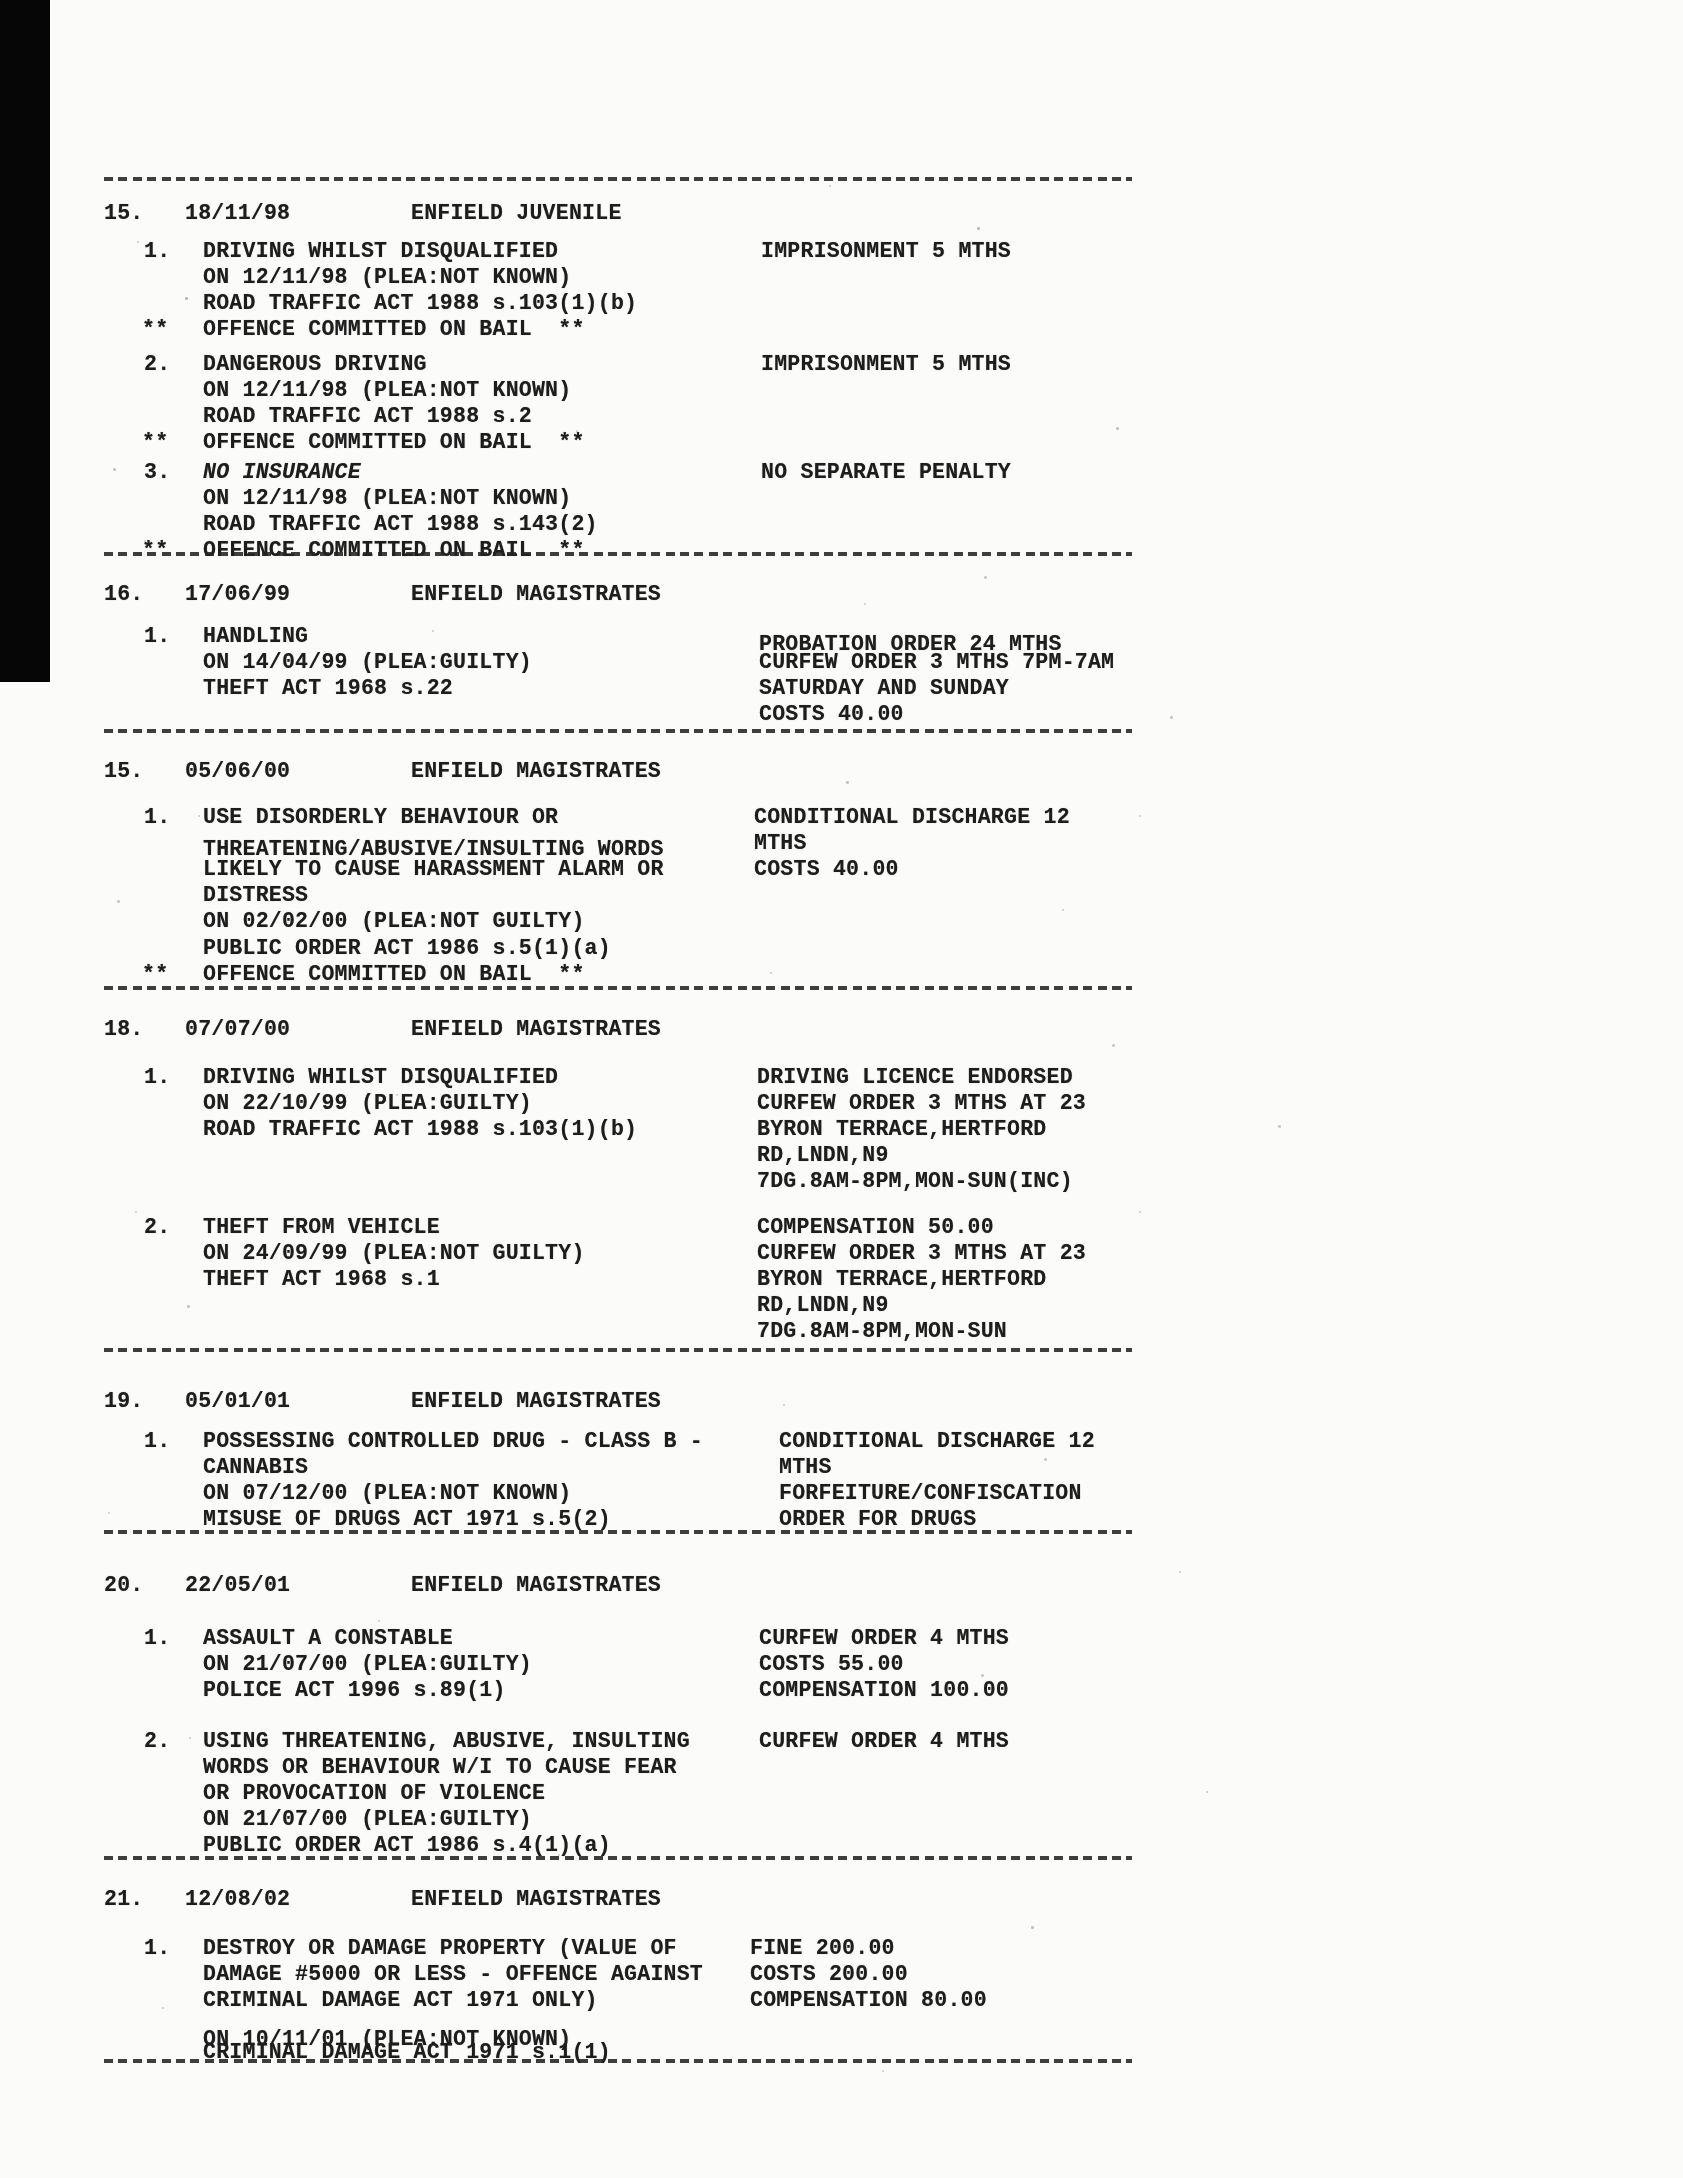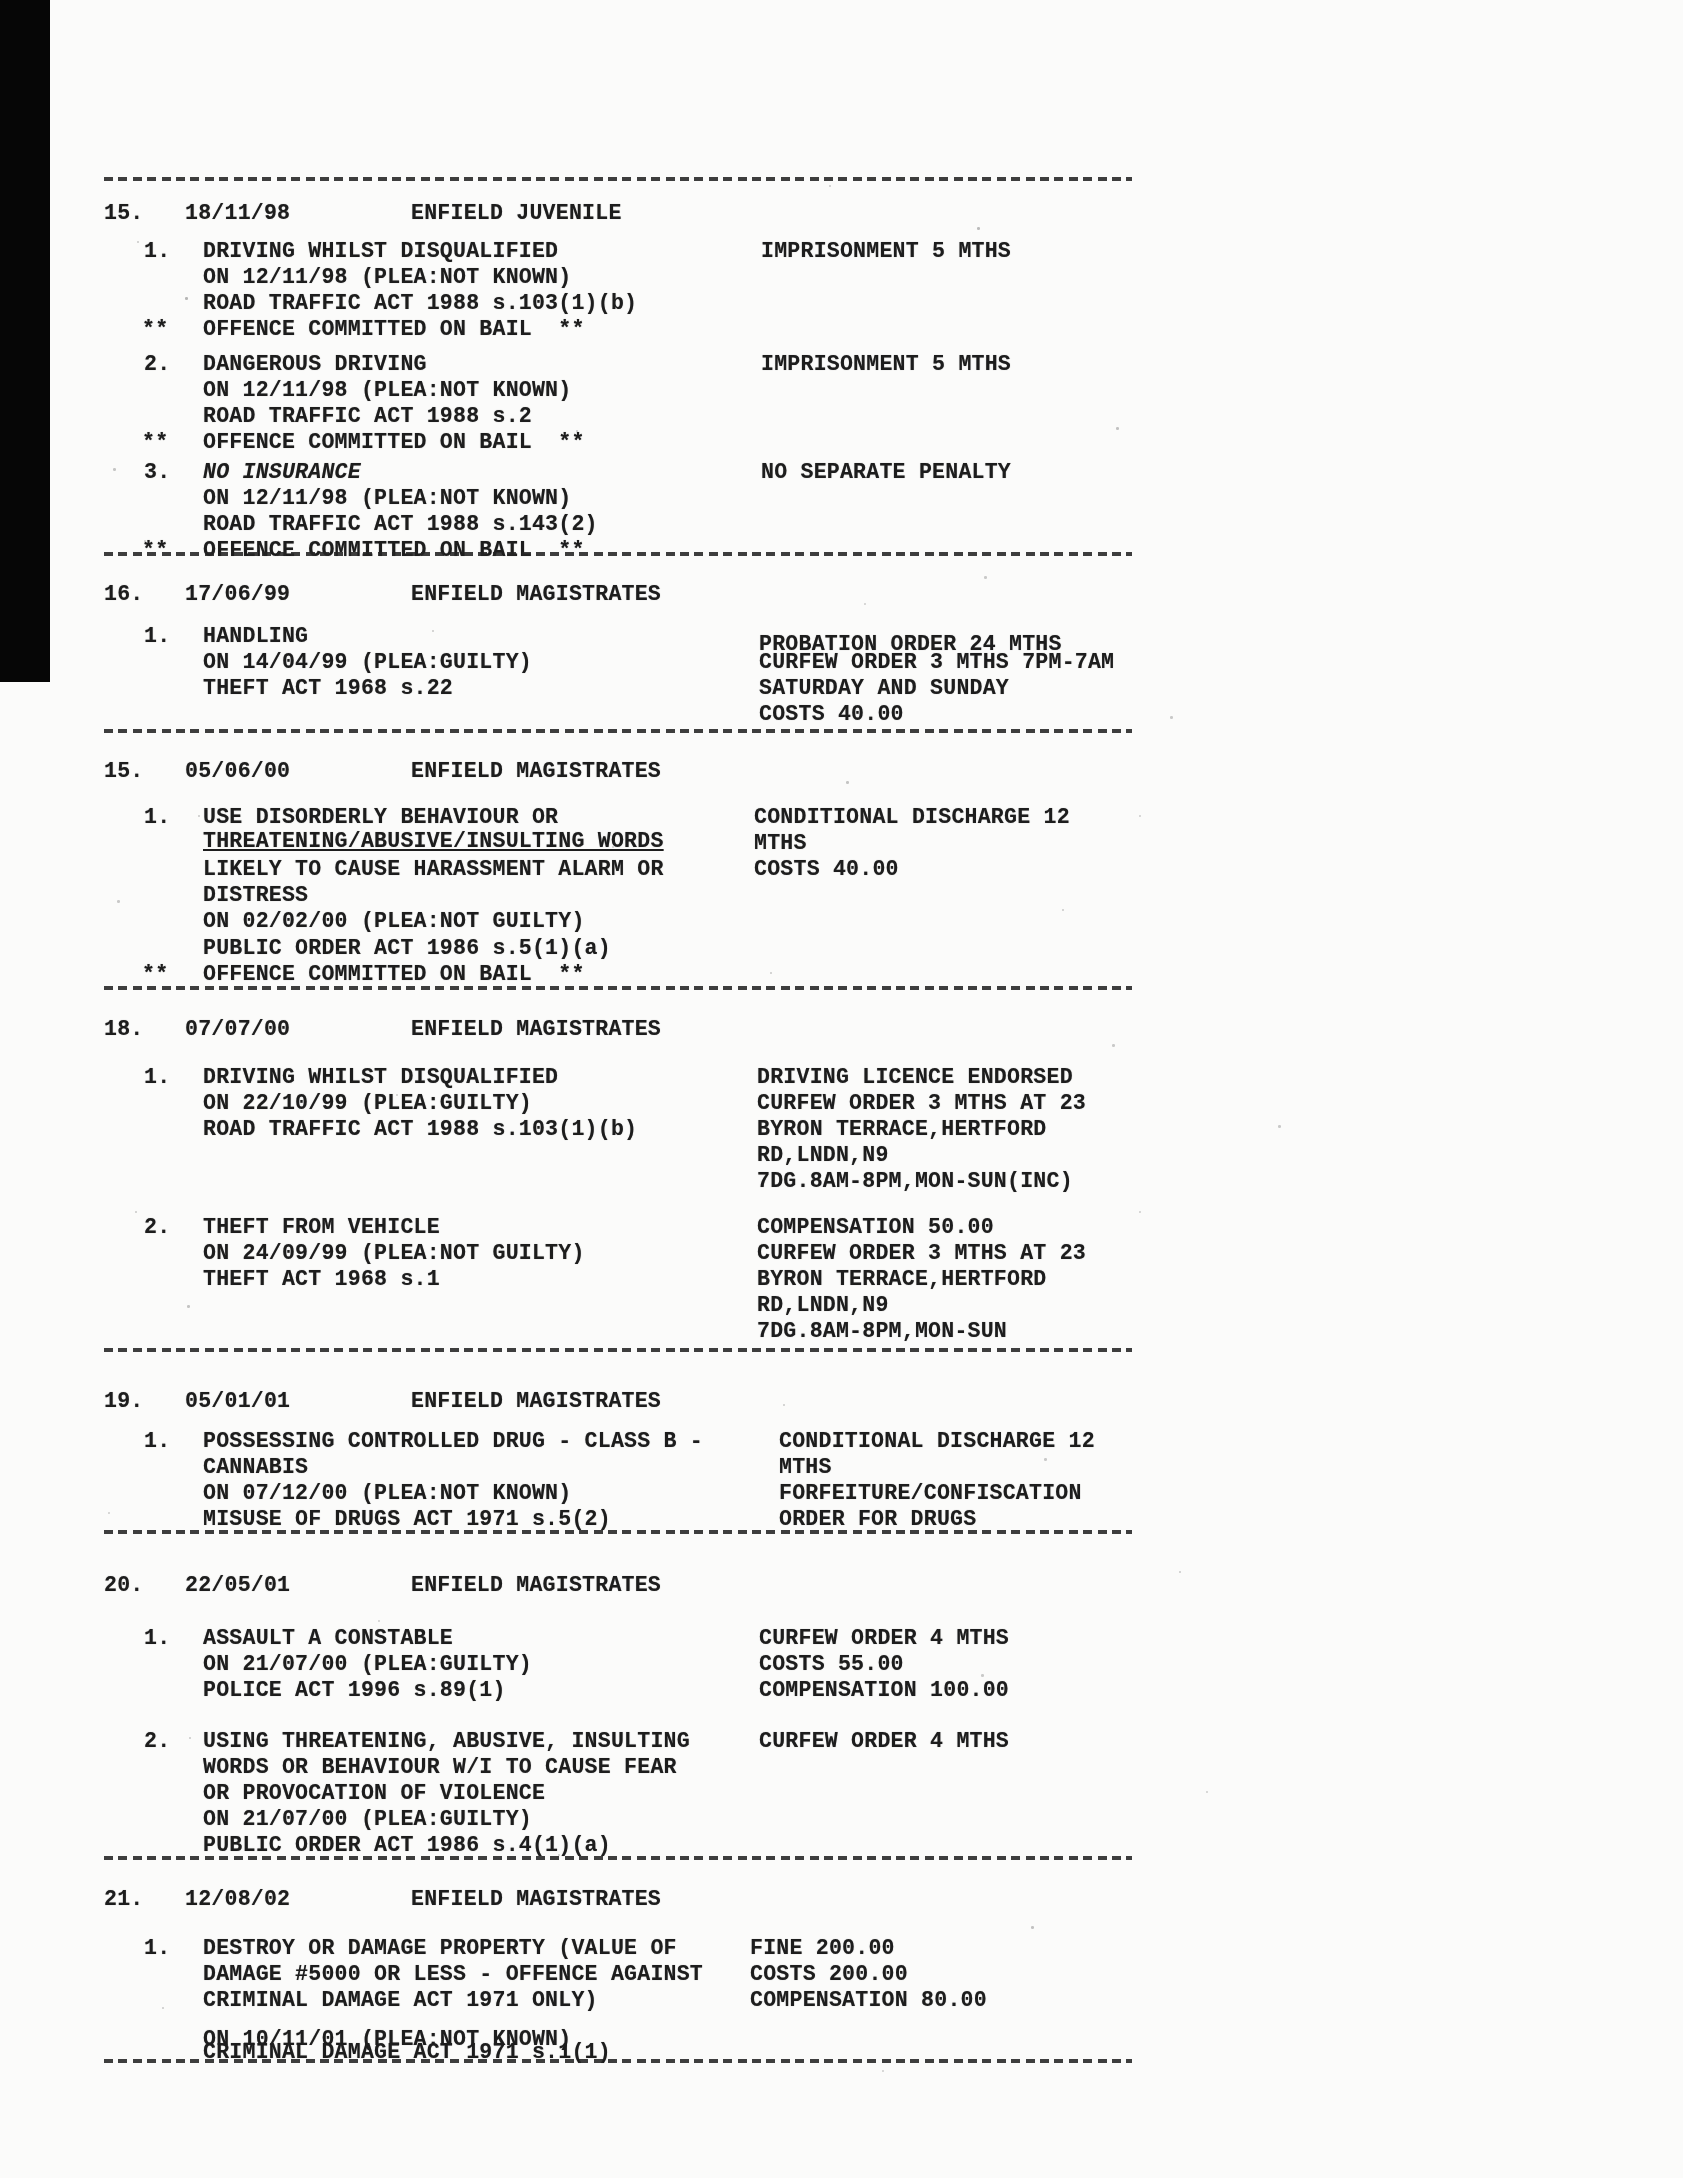--- a/index.html
+++ b/index.html
@@ -94,21 +94,21 @@
       <div class="entry" style="top: 729px;">
         <div class="sep" style="top: 0px;"></div>
         <div class="entry-header" style="top: 29px;">
           <span class="txt abs" style="left: 104px;">15.</span>
           <span class="txt abs" style="left: 185px; text-align: center;">05/06/00</span>
           <span class="txt abs" style="left: 411px;">ENFIELD MAGISTRATES</span>
         </div>
         <div class="abs" style="left: 0px; right: 0px; top: 75px;">
           <span class="txt abs" style="left: 144px; top: 0px;">1.</span>
           <div class="txt abs" style="left: 203px; top: 0px;">USE DISORDERLY BEHAVIOUR OR</div>
-          <div class="txt abs" style="left: 203px; top: 24px; text-decoration: underline;">THREATENING/ABUSIVE/INSULTING WORDS</div>
+          <div class="txt abs" style="left: 203px; top: 32px;">THREATENING/ABUSIVE/INSULTING WORDS</div>
           <div class="txt abs" style="left: 203px; top: 52px;">LIKELY TO CAUSE HARASSMENT ALARM OR</div>
           <div class="txt abs" style="left: 203px; top: 78px;">DISTRESS</div>
           <div class="txt abs" style="left: 203px; top: 104px;">ON 02/02/00 (PLEA:NOT GUILTY)</div>
           <div class="txt abs" style="left: 203px; top: 131px;">PUBLIC ORDER ACT 1986 s.5(1)(a)</div>
           <span class="txt abs" style="left: 142px; top: 157px;">**</span>
           <div class="txt abs" style="left: 203px; top: 157px;">OFFENCE COMMITTED ON BAIL  **</div>
           <div class="txt abs" style="left: 754px; top: 0px;">CONDITIONAL DISCHARGE 12</div>
           <div class="txt abs" style="left: 754px; top: 26px;">MTHS</div>
           <div class="txt abs" style="left: 754px; top: 52px;">COSTS 40.00</div>
         </div>

